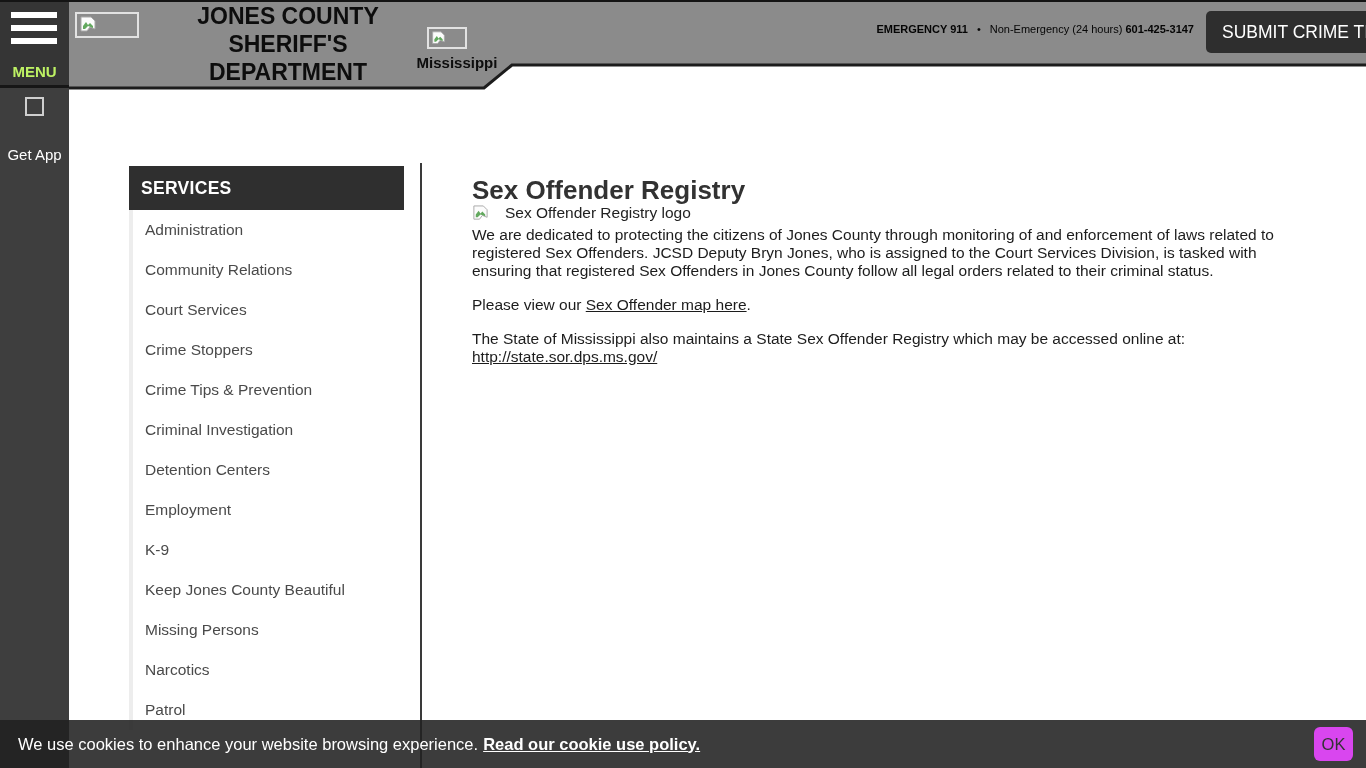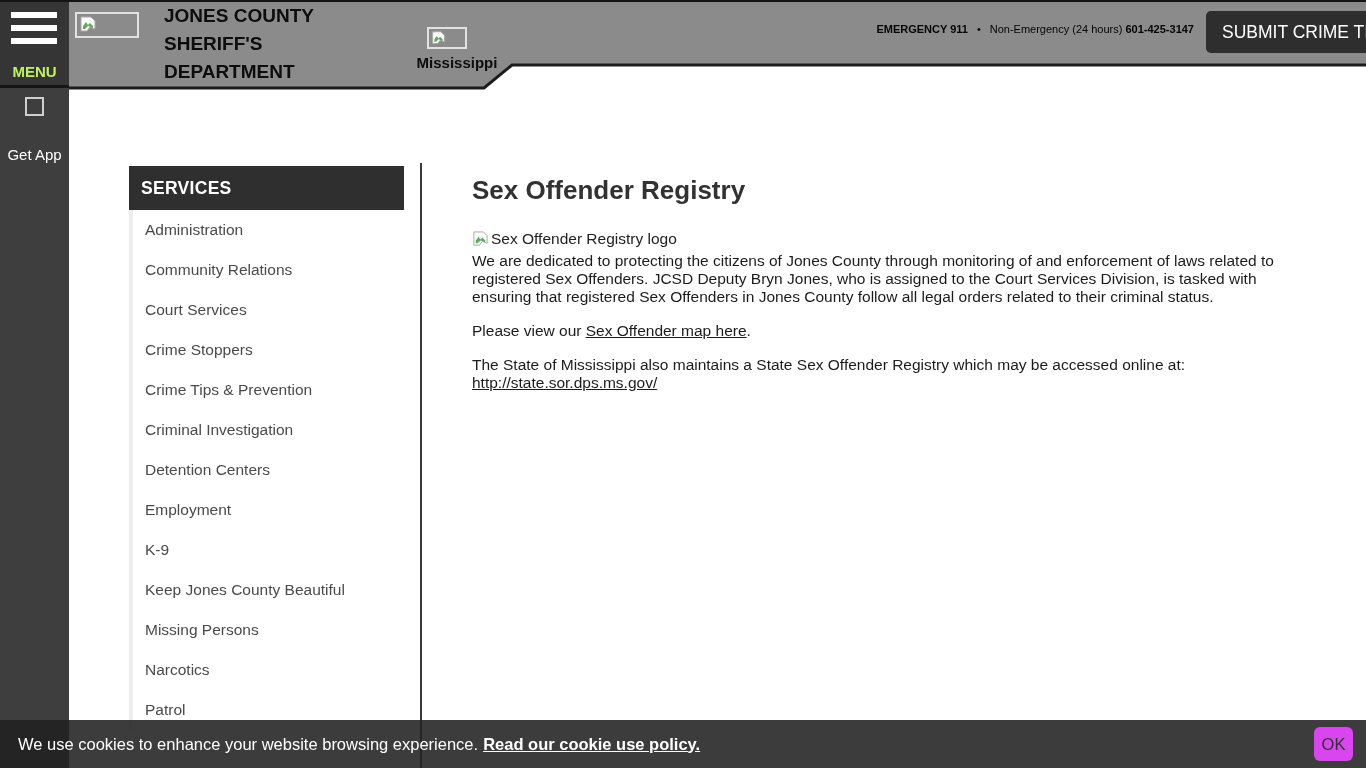--- a/index.html
+++ b/index.html
@@ -14,22 +14,22 @@
   .hamburger { padding:12px 11px 0 11px; }
   .hamburger .bar { width:46px; height:6px; background:#fff; margin-bottom:7px; }
   .menu-label { color:#bef264; font-weight:bold; font-size:15px; text-align:center; margin-top:19px; }
   .getapp-box { position:absolute; left:25px; top:97px; width:19px; height:19px; border:2px solid #cfcfcf; cursor:pointer; }
   .getapp-label { position:absolute; left:0; top:146px; width:69px; text-align:center; color:#fff; font-size:15px; cursor:pointer; }
 
   
   .header-shape { position:absolute; left:68px; top:0; z-index:1; }
   .hdr-item { position:absolute; z-index:2; }
   .logo-box { left:75px; top:12px; width:64px; height:26px; border:2px solid #e2e2e2; padding:2px; }
-  .site-title { left:164px; top:2px; width:272px; font-weight:bold;
-    font-size:19px; line-height:28px; color:#0d0d0d; }
+  .site-title { left:152px; top:2px; width:272px; text-align:center; font-weight:bold;
+    font-size:23px; line-height:28px; color:#0d0d0d; }
   .ms-box { left:427px; top:27px; width:40px; height:22px; border:2px solid #e2e2e2;
     display:flex; align-items:center; justify-content:flex-start; padding-left:2px; }
   .ms-label { left:403px; top:54px; width:108px; text-align:center; font-weight:bold; font-size:15px; color:#0d0d0d; }
   .phone-row { top:23px; right:172px; white-space:nowrap; font-size:11px; color:#050505; }
   .phone-row b { font-weight:bold; }
   .phone-row .sep { margin:0 9px; }
   .crimetip-btn { left:1206px; top:11px; height:42px; line-height:42px; padding:0 16px;
     background:#2e2e2e; border-radius:5px; color:#fff; font-size:17.5px; white-space:nowrap;
     border:none; cursor:pointer; font-family:inherit; }
 
@@ -39,22 +39,22 @@
     font-size:17.5px; letter-spacing:.3px; display:flex; align-items:center; padding-left:12px; }
   .services ul { list-style:none; }
   .services li { padding:11px 10px 11px 12px; border-left:4px solid #ededed;
     font-size:15.5px; line-height:18px; color:#4a4a4a; cursor:pointer; }
   .services li a { color:inherit; text-decoration:none; }
 
   .divider { position:absolute; left:420px; top:163px; width:2px; height:605px; background:#3a3a3a; z-index:1; }
 
   
   .main { position:absolute; left:472px; top:176px; width:836px; color:#1c1c1c; z-index:0; }
-  .page-title { font-size:26px; line-height:28px; font-weight:bold; color:#323232; margin-bottom:26px; }
-  .alt-row { display:flex; align-items:center; gap:2px; font-size:15.5px; color:#222; margin-bottom:4px; }
+  .page-title { font-size:26px; line-height:28px; font-weight:bold; color:#323232; }
+  .alt-row { display:flex; align-items:center; gap:16px; font-size:15.5px; color:#222; margin-bottom:4px; }
   .main p { font-size:15.5px; line-height:18px; margin-bottom:16px; width:832px; }
   .main a { color:#1c1c1c; text-decoration:underline; cursor:pointer; }
 
   
   .cookie-banner { position:absolute; left:0; bottom:0; width:1366px; height:48px;
     background:rgba(33,33,33,0.88); z-index:5; display:flex; align-items:center;
     padding-left:18px; color:#fff; font-size:16.5px; }
   .cookie-banner a { color:#fff; font-weight:bold; text-decoration:underline; margin-left:5px; cursor:pointer; }
   .ok-btn { position:absolute; right:13px; top:7px; width:39px; height:34px; background:#d946ef;
     border:none; border-radius:6px; font-size:16.5px; color:#333; cursor:pointer;

